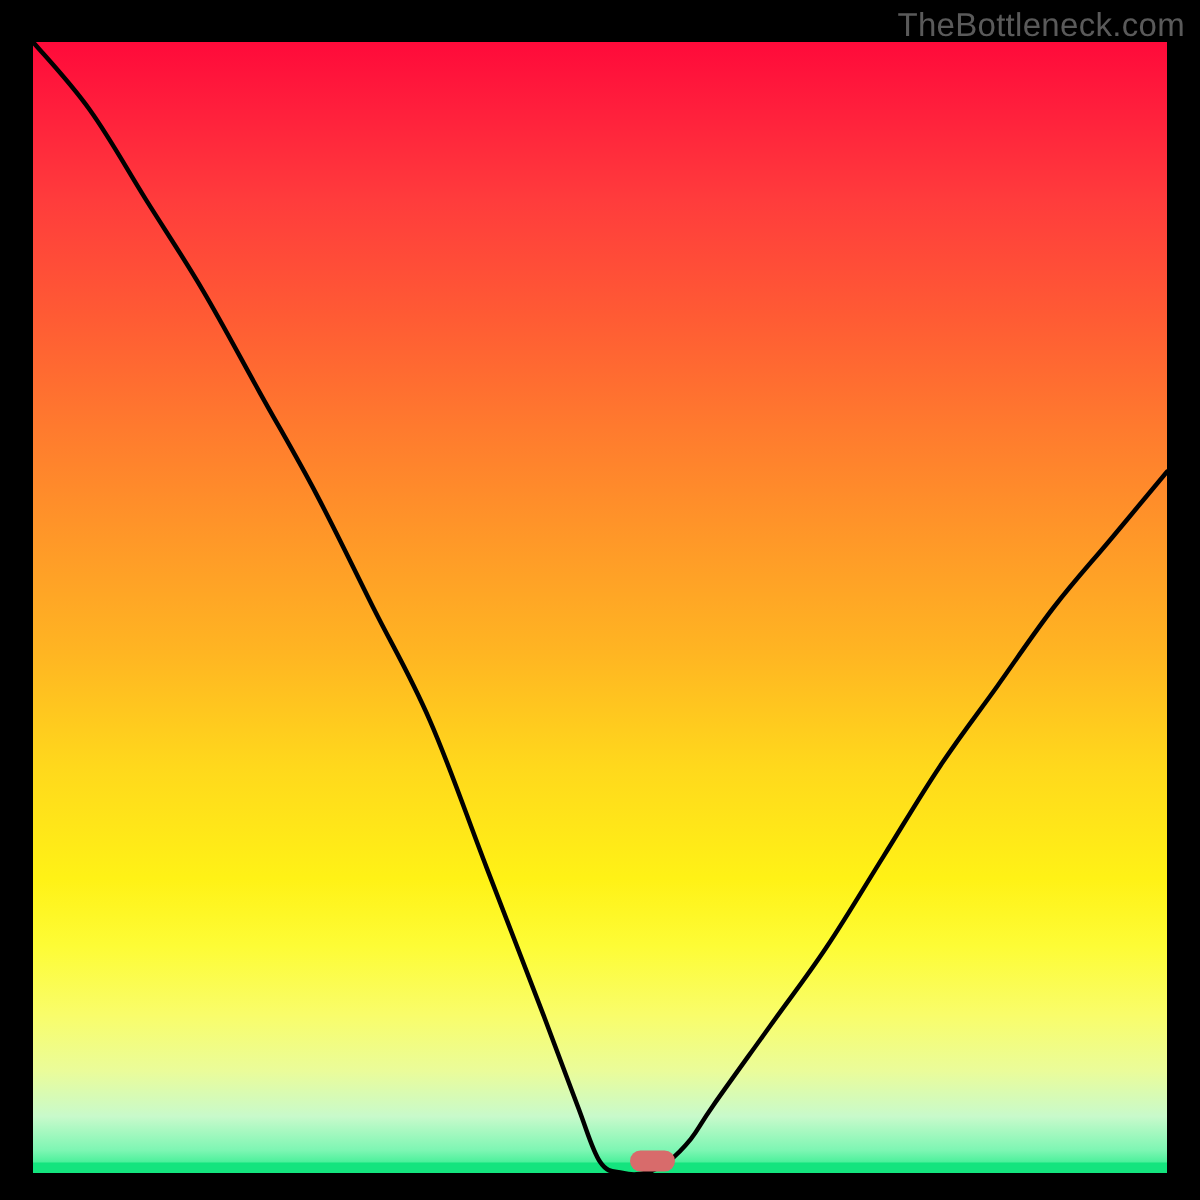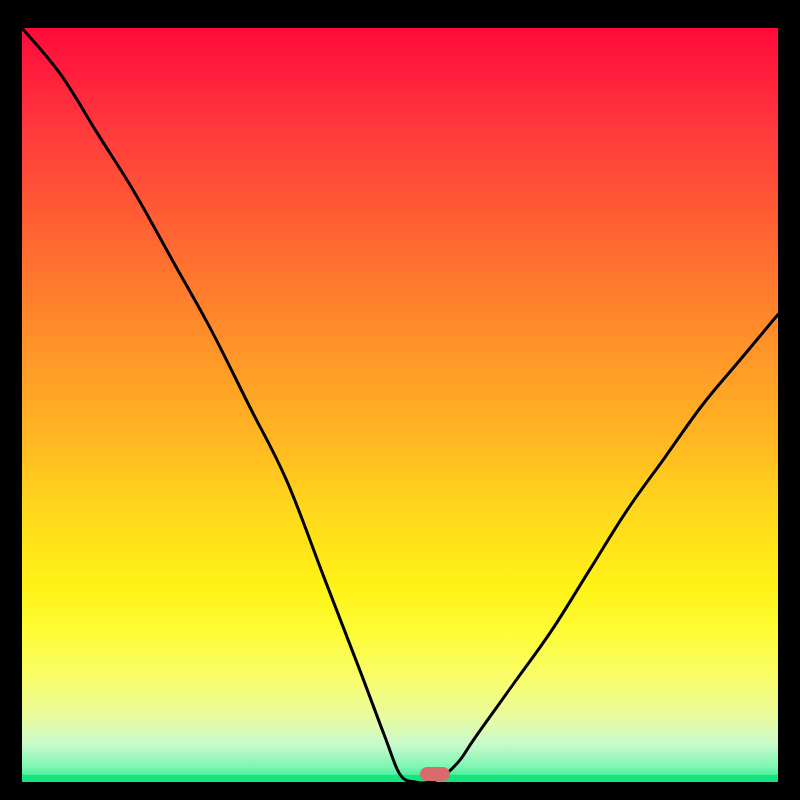--- a/index.html
+++ b/index.html
@@ -80,20 +80,21 @@
     height: 7px;
     background: #14e47e;
     z-index: 2;
   }
 </style>
 </head>
 <body>
 
 <div class="frame">
 
+  <div class="watermark">TheBottleneck.com</div>
 
   <div class="plot-area">
 
     <div class="gradient-bg"></div>
 
     <div class="green-strip"></div>
 
     <svg class="curve-layer" viewBox="0 0 756 754" preserveAspectRatio="none">
       <path d="M 0.0 0.0 C 6.8 8.1, 24.2 26.2, 37.8 45.2 C 51.4 64.2, 62.0 83.8, 75.6 105.6 C 89.2 127.3, 99.8 142.8, 113.4 165.9 C 127.0 189.0, 137.6 209.3, 151.2 233.7 C 164.8 258.2, 175.4 275.8, 189.0 301.6 C 202.6 327.4, 213.2 349.9, 226.8 377.0 C 240.4 404.1, 251.0 421.2, 264.6 452.4 C 278.2 483.6, 288.8 515.1, 302.4 550.4 C 316.0 585.7, 329.3 619.9, 340.2 648.4 C 351.1 676.9, 356.1 691.1, 362.9 708.8 C 369.7 726.4, 372.6 738.3, 378.0 746.5 C 383.4 754.6, 387.7 752.6, 393.1 754.0 C 398.6 755.4, 402.8 755.4, 408.2 754.0 C 413.7 752.6, 417.9 750.5, 423.4 746.5 C 428.8 742.4, 433.0 738.2, 438.5 731.4 C 443.9 724.6, 444.1 722.3, 453.6 708.8 C 463.1 695.2, 477.8 675.0, 491.4 656.0 C 505.0 637.0, 515.6 623.6, 529.2 603.2 C 542.8 582.8, 553.4 564.6, 567.0 542.9 C 580.6 521.2, 591.2 502.9, 604.8 482.6 C 618.4 462.2, 629.0 448.8, 642.6 429.8 C 656.2 410.8, 666.8 394.6, 680.4 377.0 C 694.0 359.4, 704.6 348.0, 718.2 331.8 C 731.8 315.5, 749.2 294.7, 756.0 286.5" fill="none" stroke="#000000" stroke-width="3" stroke-linejoin="round" stroke-linecap="round"></path>
     </svg>

